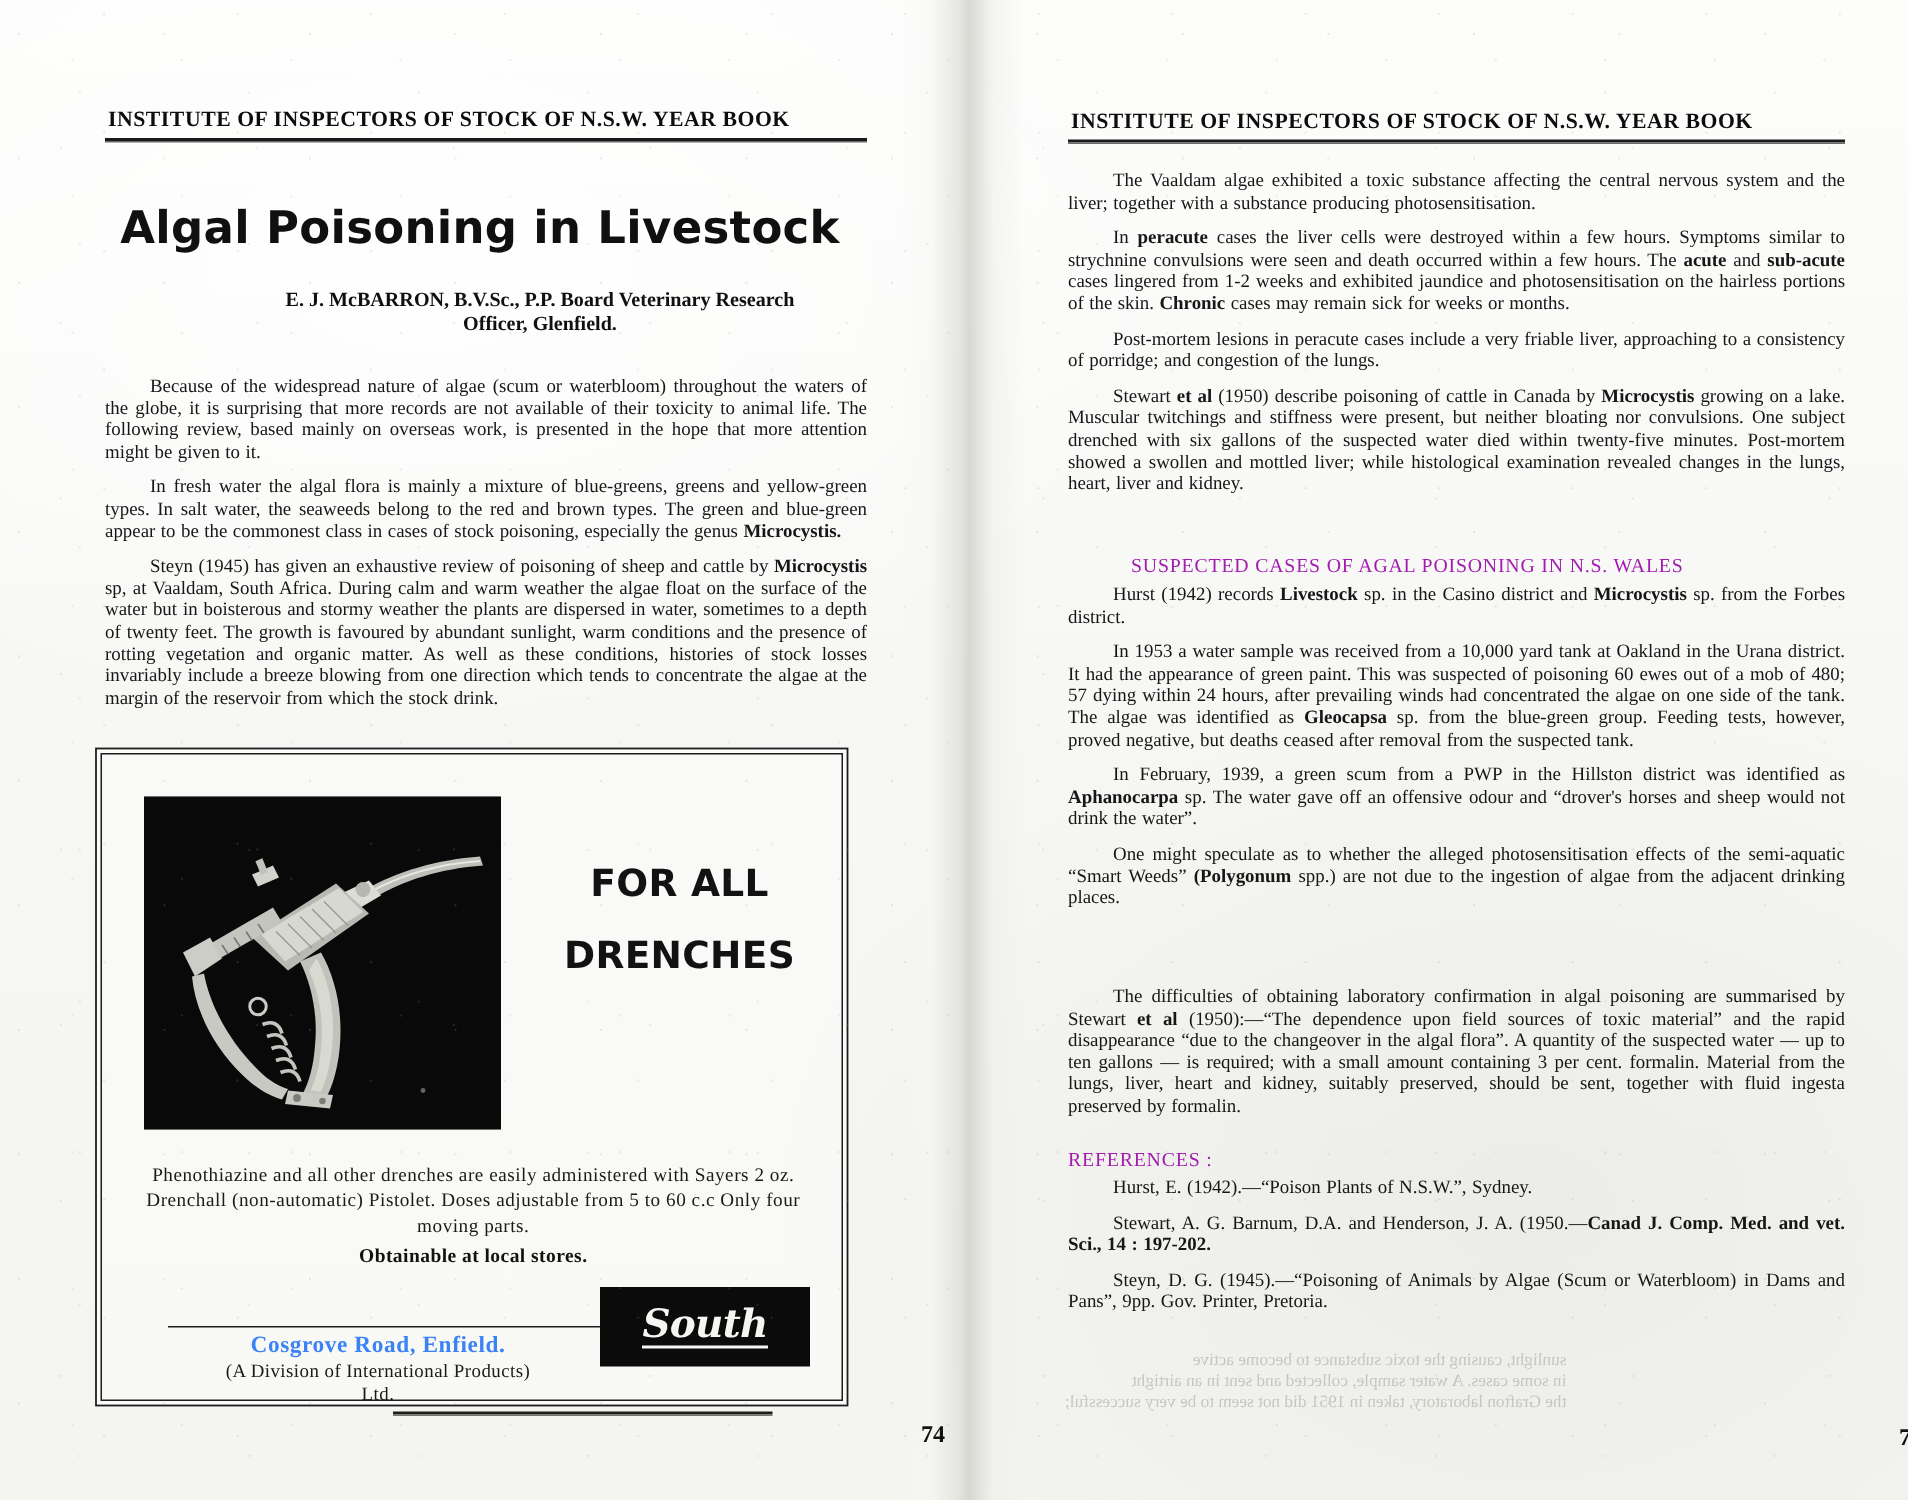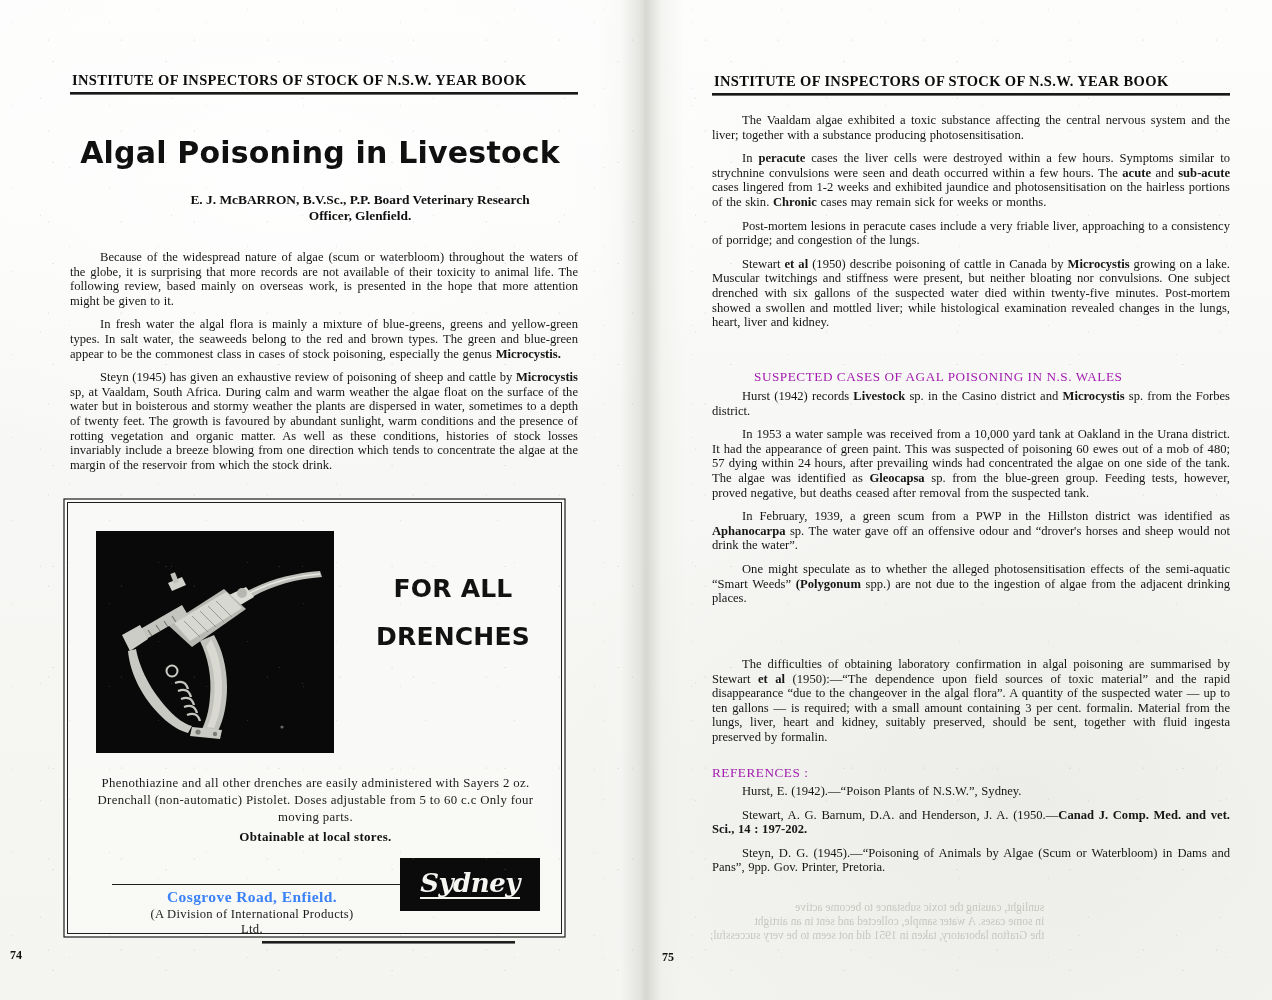--- a/index.html
+++ b/index.html
@@ -250,24 +250,24 @@
 
   
   .foot-rule {
     position: absolute;
     border-top: 2px solid #1d1d1d;
     border-bottom: 1px solid #777;
   }
   .folio {
     position: absolute;
     width: 100%;
-    text-align: left;
-    font-family: "Liberation Serif", serif;
-    font-weight: bold;
-    font-size: 12px;
+    text-align: right;
+    font-family: "Liberation Serif", serif;
+    font-weight: bold;
+    font-size: 16px;
     color: #111;
   }
 
   
   .ghost {
     position: absolute;
     font-family: "Liberation Serif", serif;
     font-size: 11.5px;
     line-height: 14px;
     color: #b9b9b3;
@@ -392,21 +392,21 @@
       <div class="ad-rule"></div>
 
       <div class="ad-address">Cosgrove Road, Enfield.</div>
 
       <div class="ad-division">
         <div>(A Division of International Products)</div>
         <div>Ltd.</div>
       </div>
 
       <div class="ad-logo">
-        <span>Sydney</span>
+        <span>South</span>
       </div>
     </div>
 
     <div class="foot-rule" style="left:252px; top:941px; width:253px;"></div>
     <div class="folio" style="left:0; top:948px;">74</div>
   </div>
 
   <div class="page" id="page-right">
 
     <div class="runhead" style="left:52px; top:73px;">INSTITUTE OF INSPECTORS OF STOCK OF N.S.W. YEAR BOOK</div>

